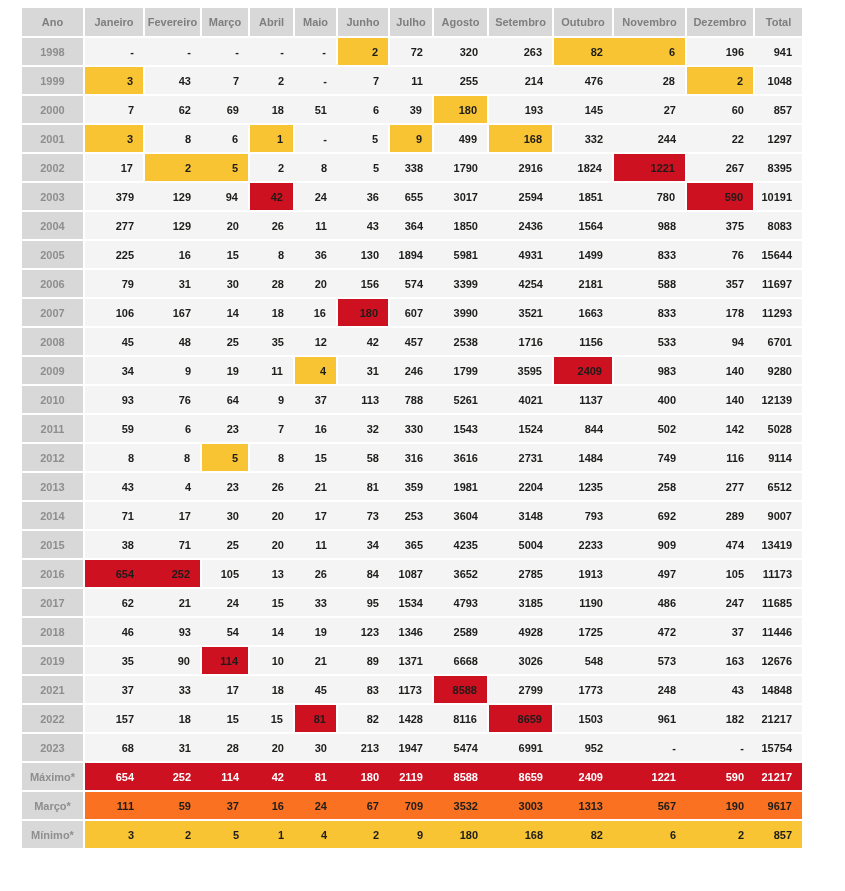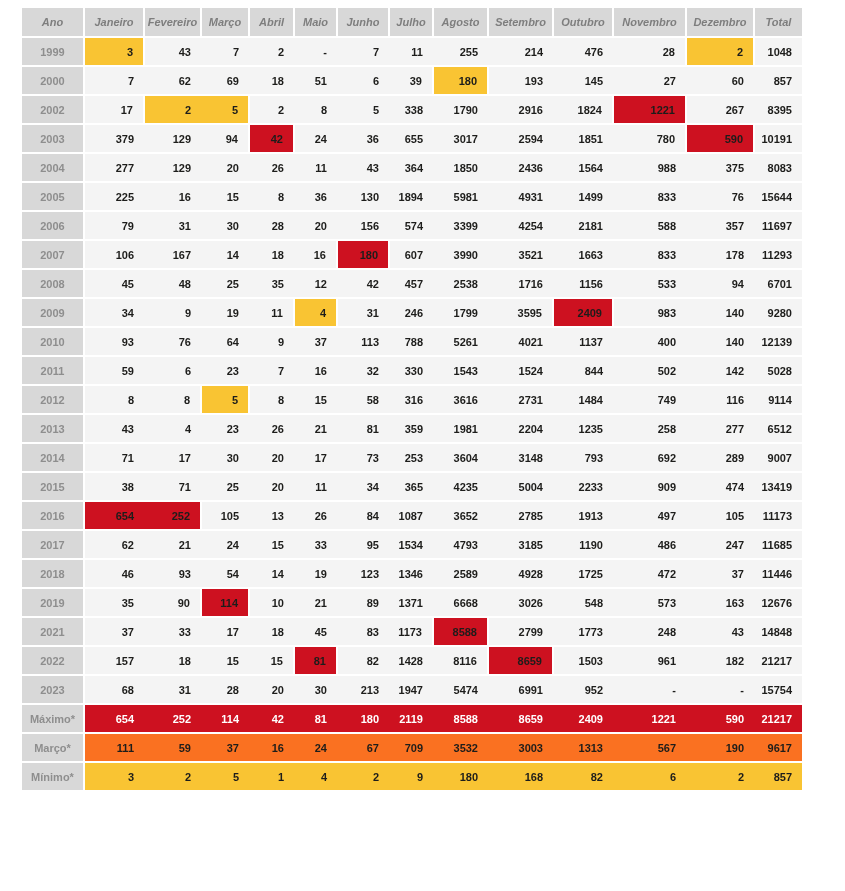--- a/index.html
+++ b/index.html
@@ -33,21 +33,20 @@
     font-weight:bold;
     white-space:nowrap;
     overflow:hidden;
   }
   thead th{
     background:var(--header-bg);
     color:var(--header-text);
     text-align:center;
     border-right:2px solid var(--grid);
     border-bottom:2px solid var(--grid);
-    font-style:italic;
   }
   thead th:last-child{border-right:0;margin-left:12px;}
   tbody th{
     background:var(--header-bg);
     color:var(--label-text);
     text-align:center;
     border-right:2px solid var(--grid);
     border-bottom:2px solid var(--grid);
   }
   tbody td{
@@ -96,20 +95,36 @@
         <th>Agosto</th>
         <th>Setembro</th>
         <th>Outubro</th>
         <th>Novembro</th>
         <th>Dezembro</th>
         <th>Total</th>
       </tr>
   </thead>
   <tbody>
       <tr>
+        <th>1998</th>
+        <td>-</td>
+        <td>-</td>
+        <td>-</td>
+        <td>-</td>
+        <td>-</td>
+        <td class="hl-min">2</td>
+        <td>72</td>
+        <td>320</td>
+        <td>263</td>
+        <td class="hl-min" style="border-right-width: 0px;">82</td>
+        <td class="hl-min" style="border-left-width: 0px;">6</td>
+        <td>196</td>
+        <td>941</td>
+      </tr>
+      <tr>
         <th>1999</th>
         <td class="hl-min">3</td>
         <td>43</td>
         <td>7</td>
         <td>2</td>
         <td>-</td>
         <td>7</td>
         <td>11</td>
         <td>255</td>
         <td>214</td>
@@ -126,20 +141,36 @@
         <td>18</td>
         <td>51</td>
         <td>6</td>
         <td>39</td>
         <td class="hl-min">180</td>
         <td>193</td>
         <td>145</td>
         <td>27</td>
         <td>60</td>
         <td>857</td>
+      </tr>
+      <tr>
+        <th>2001</th>
+        <td class="hl-min">3</td>
+        <td>8</td>
+        <td>6</td>
+        <td class="hl-min">1</td>
+        <td>-</td>
+        <td>5</td>
+        <td class="hl-min">9</td>
+        <td>499</td>
+        <td class="hl-min">168</td>
+        <td>332</td>
+        <td>244</td>
+        <td>22</td>
+        <td>1297</td>
       </tr>
       <tr>
         <th>2002</th>
         <td>17</td>
         <td class="hl-min" style="border-right-width: 0px;">2</td>
         <td class="hl-min" style="border-left-width: 0px;">5</td>
         <td>2</td>
         <td>8</td>
         <td>5</td>
         <td>338</td>

